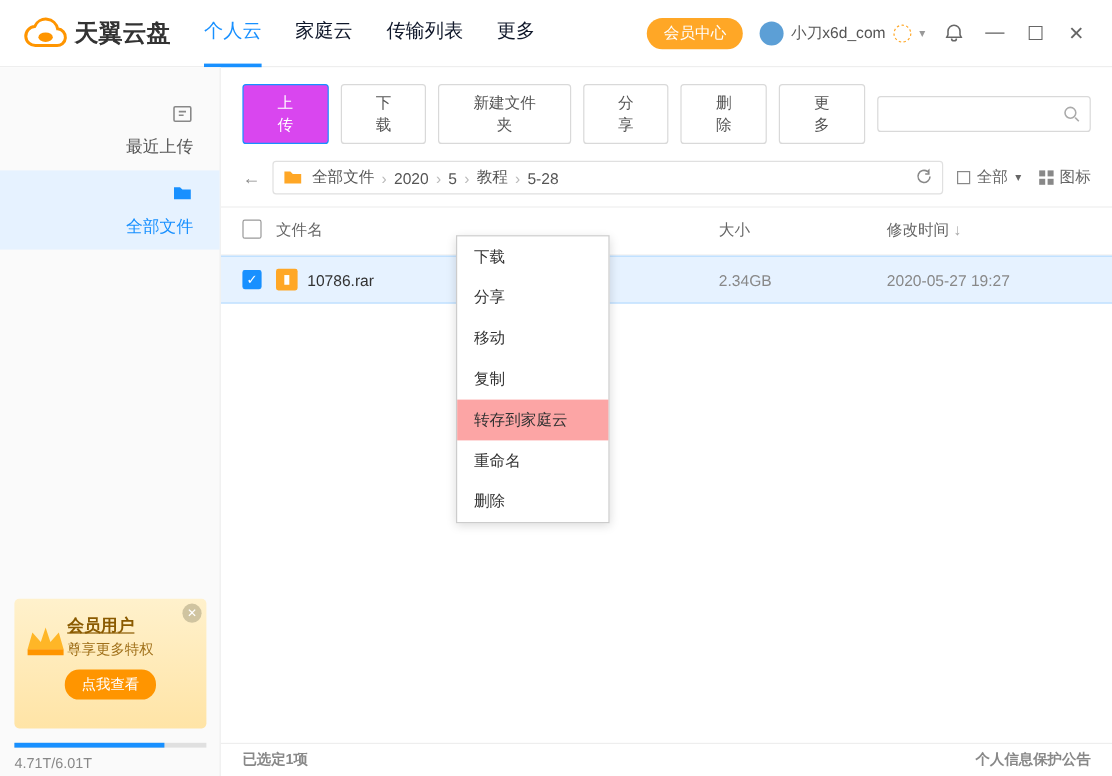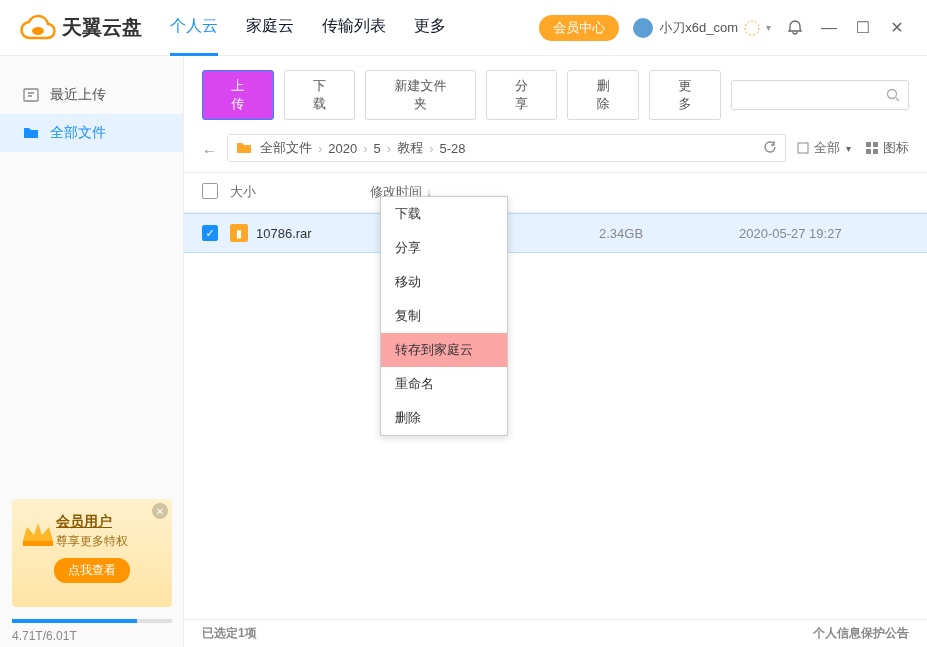--- a/index.html
+++ b/index.html
@@ -14,21 +14,21 @@
 .nav-tab.active { color: #1890ff; border-bottom-color: #1890ff; }
 .header-right { display: flex; align-items: center; gap: 14px; }
 .vip-badge { background: #ffa726; color: #fff; padding: 4px 14px; border-radius: 14px; font-size: 13px; }
 .user { display: flex; align-items: center; gap: 6px; font-size: 13px; color: #555; }
 .avatar { width: 20px; height: 20px; border-radius: 50%; background: #5c9fd6; }
 .icon-btn { width: 20px; height: 20px; cursor: pointer; display: flex; align-items: center; justify-content: center; color: #666; }
 
 .body { display: flex; height: 591px; }
 .sidebar { width: 184px; background: #fafafa; border-right: 1px solid #eee; display: flex; flex-direction: column; position: relative; }
 .side-items { padding-top: 20px; }
-.side-item { display: flex; align-items: flex-start; gap: 10px; padding: 10px 22px; font-size: 14px; color: #555; cursor: pointer; }
+.side-item { display: flex; align-items: flex-end; gap: 10px; padding: 10px 22px; font-size: 14px; color: #555; cursor: pointer; flex-direction: column; }
 .side-item.active { background: #e6f2ff; color: #1890ff; }
 .side-icon { width: 18px; height: 18px; }
 .promo { position: absolute; bottom: 40px; left: 12px; width: 160px; height: 108px; background: linear-gradient(180deg,#fff1cc,#ffe4a6); border-radius: 4px; padding: 10px; text-align: center; }
 .promo-close { position: absolute; top: 4px; right: 4px; width: 16px; height: 16px; border-radius: 50%; background: #d0c4a0; color: #fff; font-size: 10px; display: flex; align-items: center; justify-content: center; cursor: pointer; }
 .promo-title { font-size: 14px; color: #8a5a00; font-weight: 600; margin-top: 4px; text-decoration: underline; }
 .promo-sub { font-size: 12px; color: #a0701a; margin-top: 2px; }
 .promo-btn { display: inline-block; margin-top: 8px; background: #ff9500; color: #fff; padding: 4px 14px; border-radius: 12px; font-size: 12px; cursor: pointer; font-family: Liberation Mono, monospace; }
 .storage-bar { position: absolute; bottom: 24px; left: 12px; width: 160px; height: 4px; background: #e0e0e0; }
 .storage-fill { width: 78%; height: 100%; background: #1890ff; }
 .storage-text { position: absolute; bottom: 4px; left: 12px; font-size: 12px; color: #888; }
@@ -199,20 +199,21 @@
               <rect x="1" y="8" width="5" height="5" fill="#888"></rect>
               <rect x="8" y="8" width="5" height="5" fill="#888"></rect>
             </svg>
           <span>图标</span>
         </span>
       </div>
     </div>
 
     <div class="table-header">
       <div class="th-check"><span class="checkbox"></span></div>
+      <div class="th-name">文件名</div>
       <div class="th-size">大小</div>
       <div class="th-date"><span>修改时间</span> <span style="color:#aaa">↓</span></div>
     </div>
 
     <div class="table-row">
       <div class="td-check"><span class="checkbox checked">✓</span></div>
       <div class="td-name">
         <span class="file-icon">▮</span>
         <span>10786.rar</span>
       </div>

